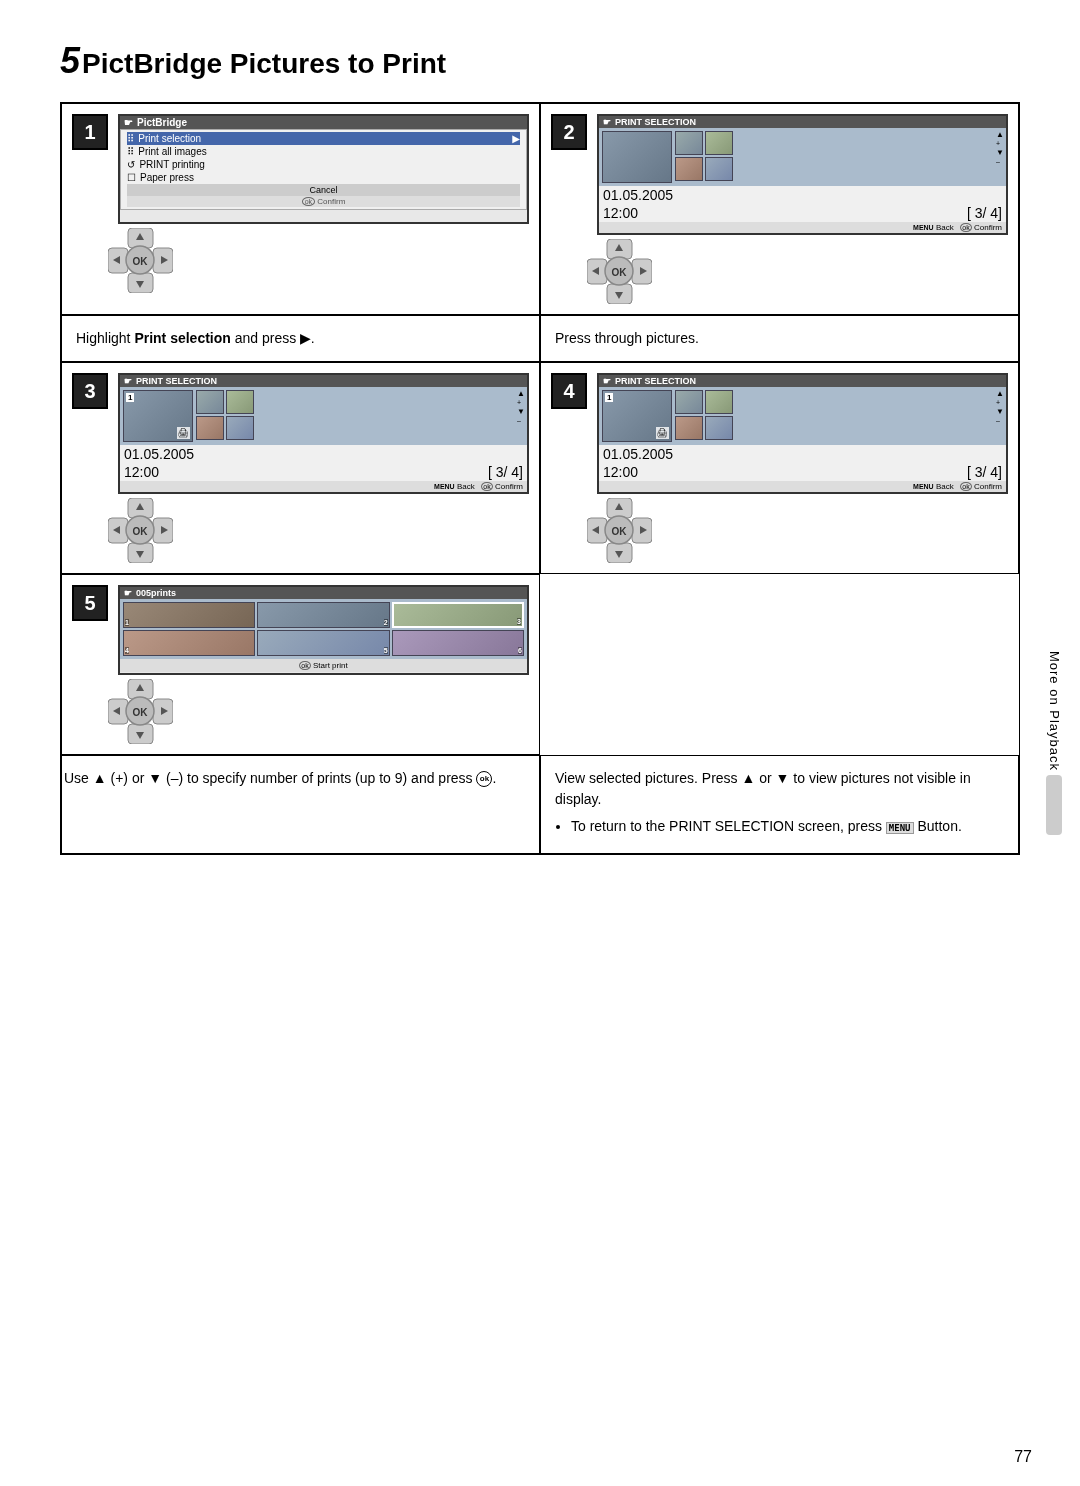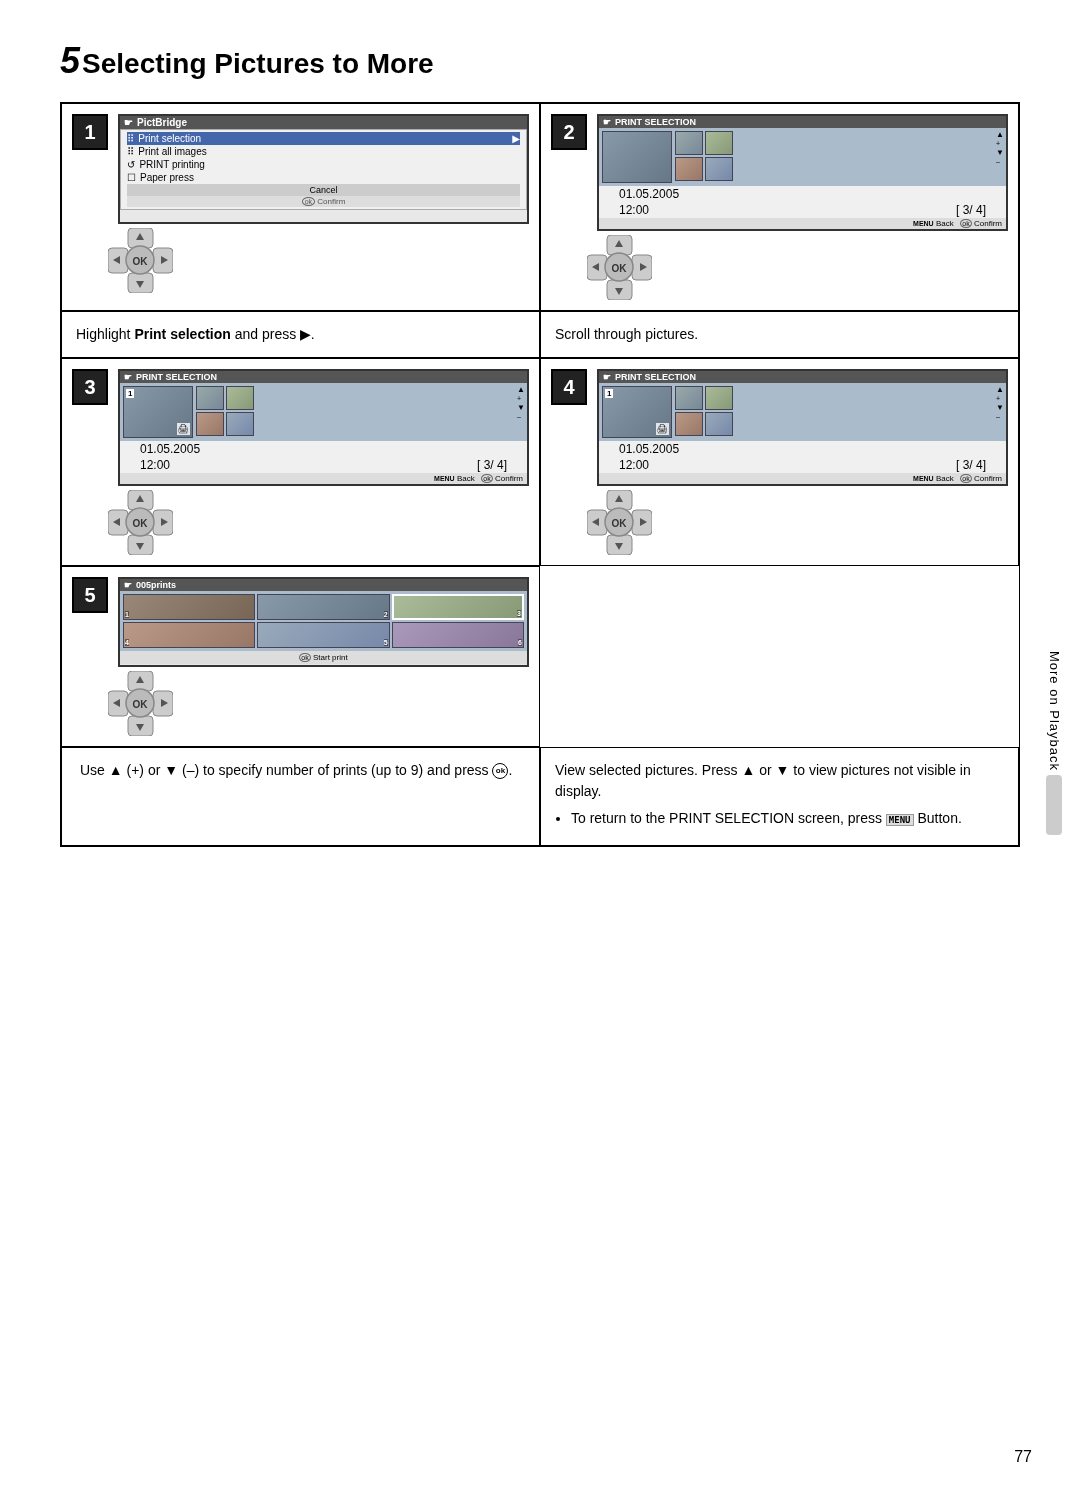--- a/index.html
+++ b/index.html
@@ -99,22 +99,22 @@
 
     .lcd-menu .confirm-row {
       text-align: center;
       font-size: 8px;
       color: #555;
       background: #ddd;
     }
 
     .lcd-info {
       background: #f0f0f0;
-      padding: 1px 20px;
-      font-size: 12px;
+      padding: 1px 4px;
+      font-size: 14px;
       display: flex;
       justify-content: space-between;
     }
 
     .lcd-nav {
       background: #ddd;
       padding: 1px 4px;
       font-size: 8px;
       text-align: right;
     }
@@ -173,21 +173,21 @@
 
     .lcd-005 {
       background: #e8e8e8;
     }
   </style>
 </head>
 <body>
 
 <div class="page-title">
   <span style="font-size:36px;font-style:italic;font-weight:bold;">5</span>
-    <span>Selecting Pictures to More</span>
+    <span>PictBridge Pictures to Print</span>
 </div>
 
 <div class="grid">
 
   <div class="cell" style="padding:10px;">
     <div style="display:flex;gap:10px;align-items:flex-start;">
 
       <div class="step-badge">1</div>
 
       <div class="lcd-wrapper">
@@ -304,21 +304,21 @@
   </div>
 
   <div class="cell" style="padding:12px 14px;">
     <div class="cell-text">
       Highlight <strong>Print selection</strong> and press ▶.<br>
     </div>
   </div>
 
   <div class="cell" style="padding:12px 14px;">
     <div class="cell-text">
-      Scroll through pictures.
+      Press through pictures.
     </div>
   </div>
 
   <div class="cell" style="padding:10px;">
     <div style="display:flex;gap:10px;align-items:flex-start;">
       <div class="step-badge">3</div>
       <div class="lcd-wrapper">
         <div class="lcd" style="min-height:90px;">
           <div class="lcd-header">
             <span>☛</span>
@@ -487,21 +487,21 @@
         <circle cx="32" cy="32" r="14" fill="#bbb" stroke="#888" stroke-width="1.5"></circle>
         <text x="32" y="37" text-anchor="middle" font-size="10" font-weight="bold" fill="#333">OK</text>
         <polygon points="32,5 28,12 36,12" fill="#555"></polygon>
         <polygon points="32,60 28,53 36,53" fill="#555"></polygon>
         <polygon points="5,32 12,28 12,36" fill="#555"></polygon>
         <polygon points="60,32 53,28 53,36" fill="#555"></polygon>
       </svg>
     </div>
   </div>
 
-  <div class="cell" style="padding:12px 18px;grid-column:1;grid-row:auto;">
+  <div class="cell" style="padding:12px 2px;grid-column:1;grid-row:auto;">
     <div class="cell-text">
       Use ▲ (+) or ▼ (–) to specify number of prints (up to 9) and press <span class="ok-circle">ok</span>.
     </div>
   </div>
 
   <div class="cell" style="padding:12px 14px;">
     <div class="cell-text">
       View selected pictures. Press ▲ or ▼ to view pictures not visible in display.
       <ul style="margin-top:6px;padding-left:16px;">
         <li>To return to the PRINT SELECTION screen, press <span class="inline-menu">MENU</span> Button.</li>

